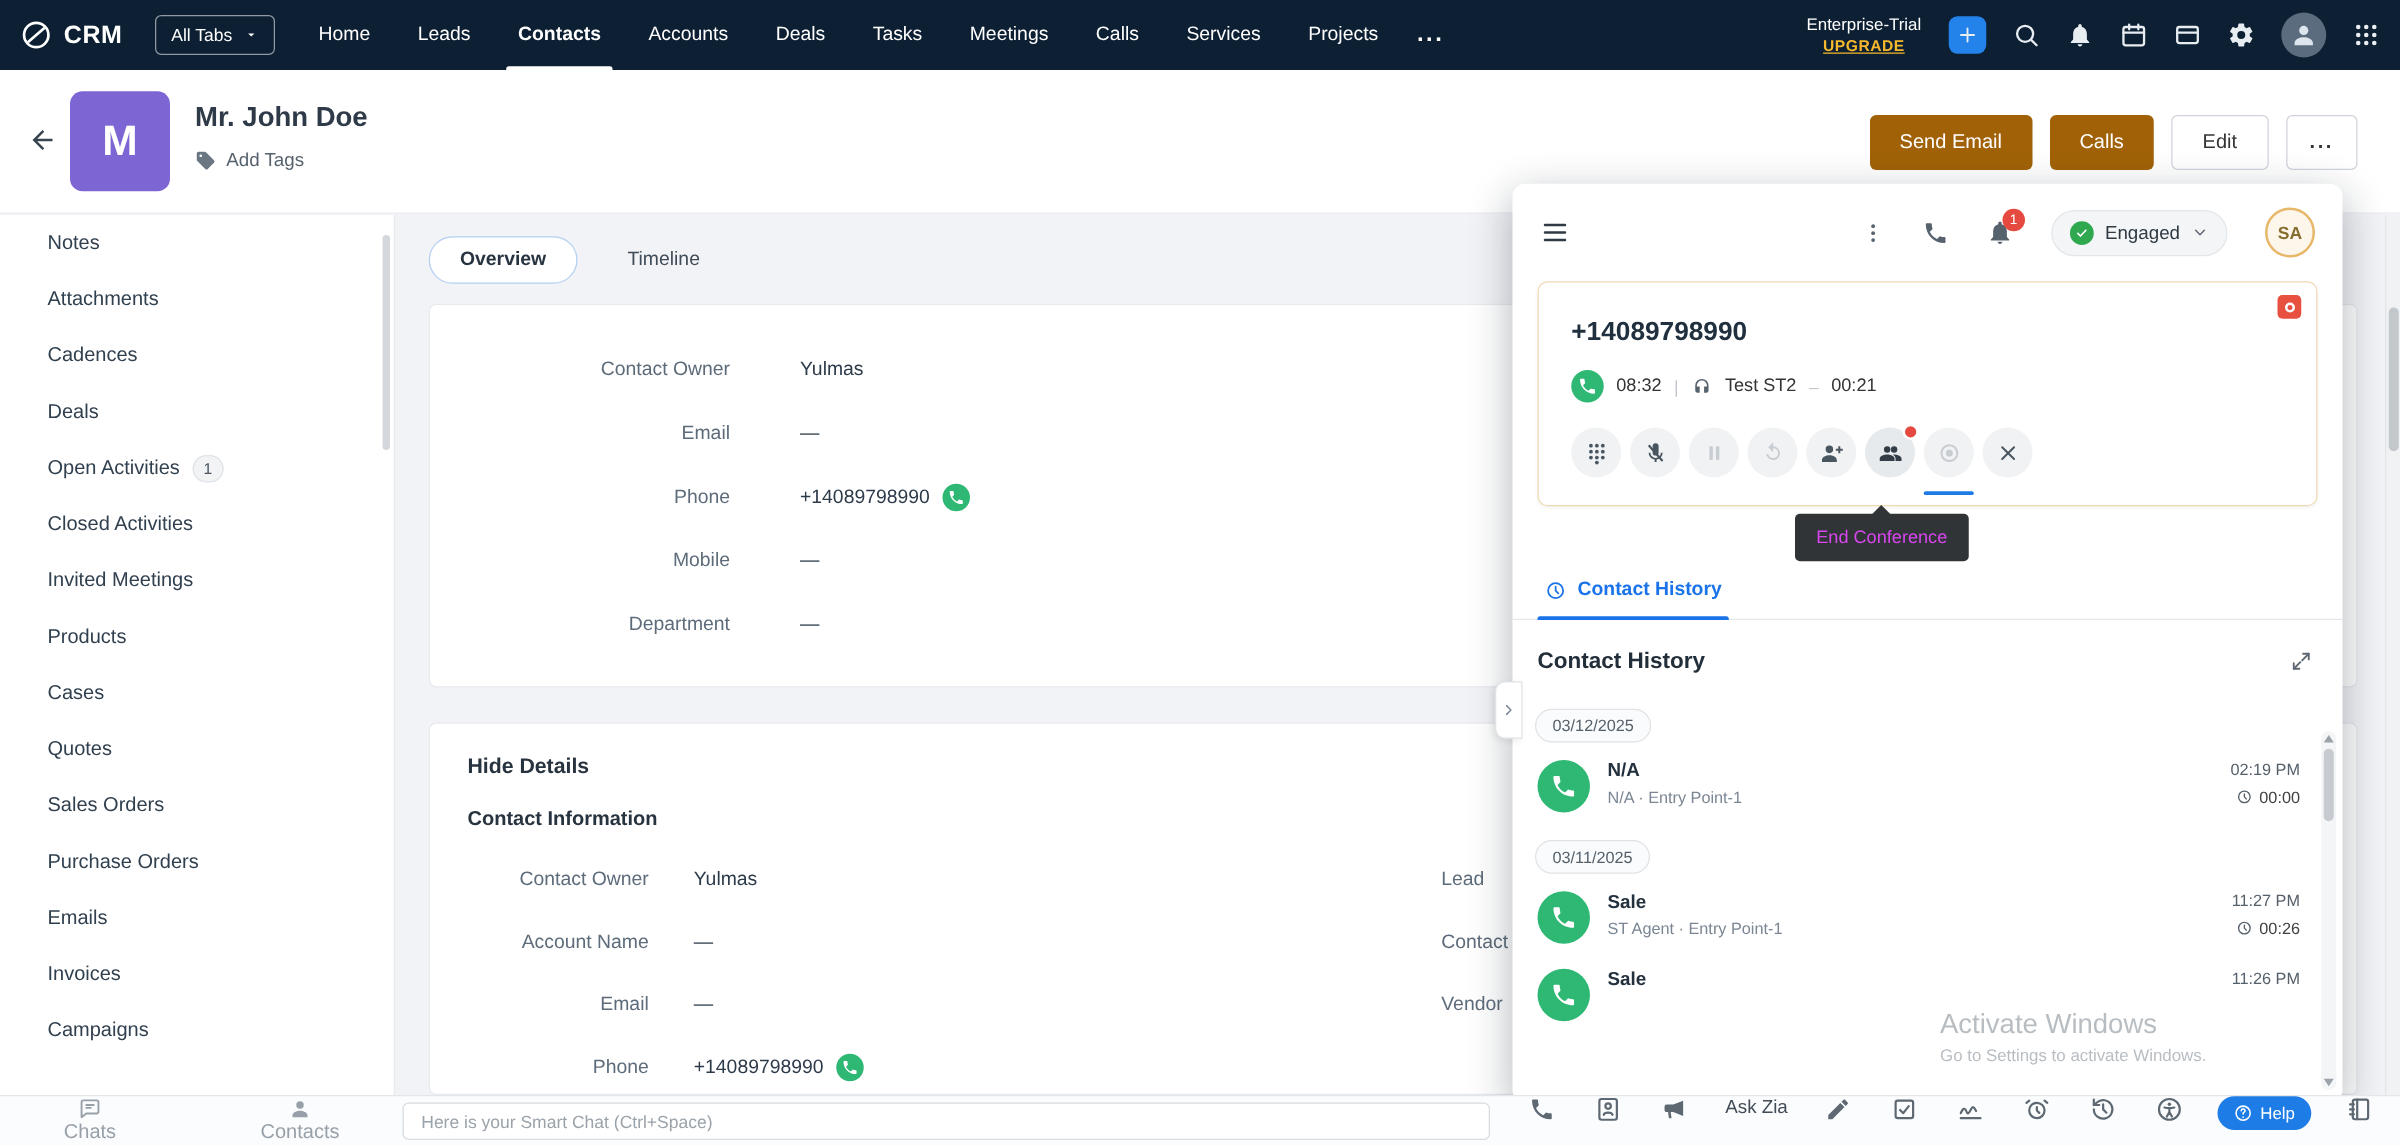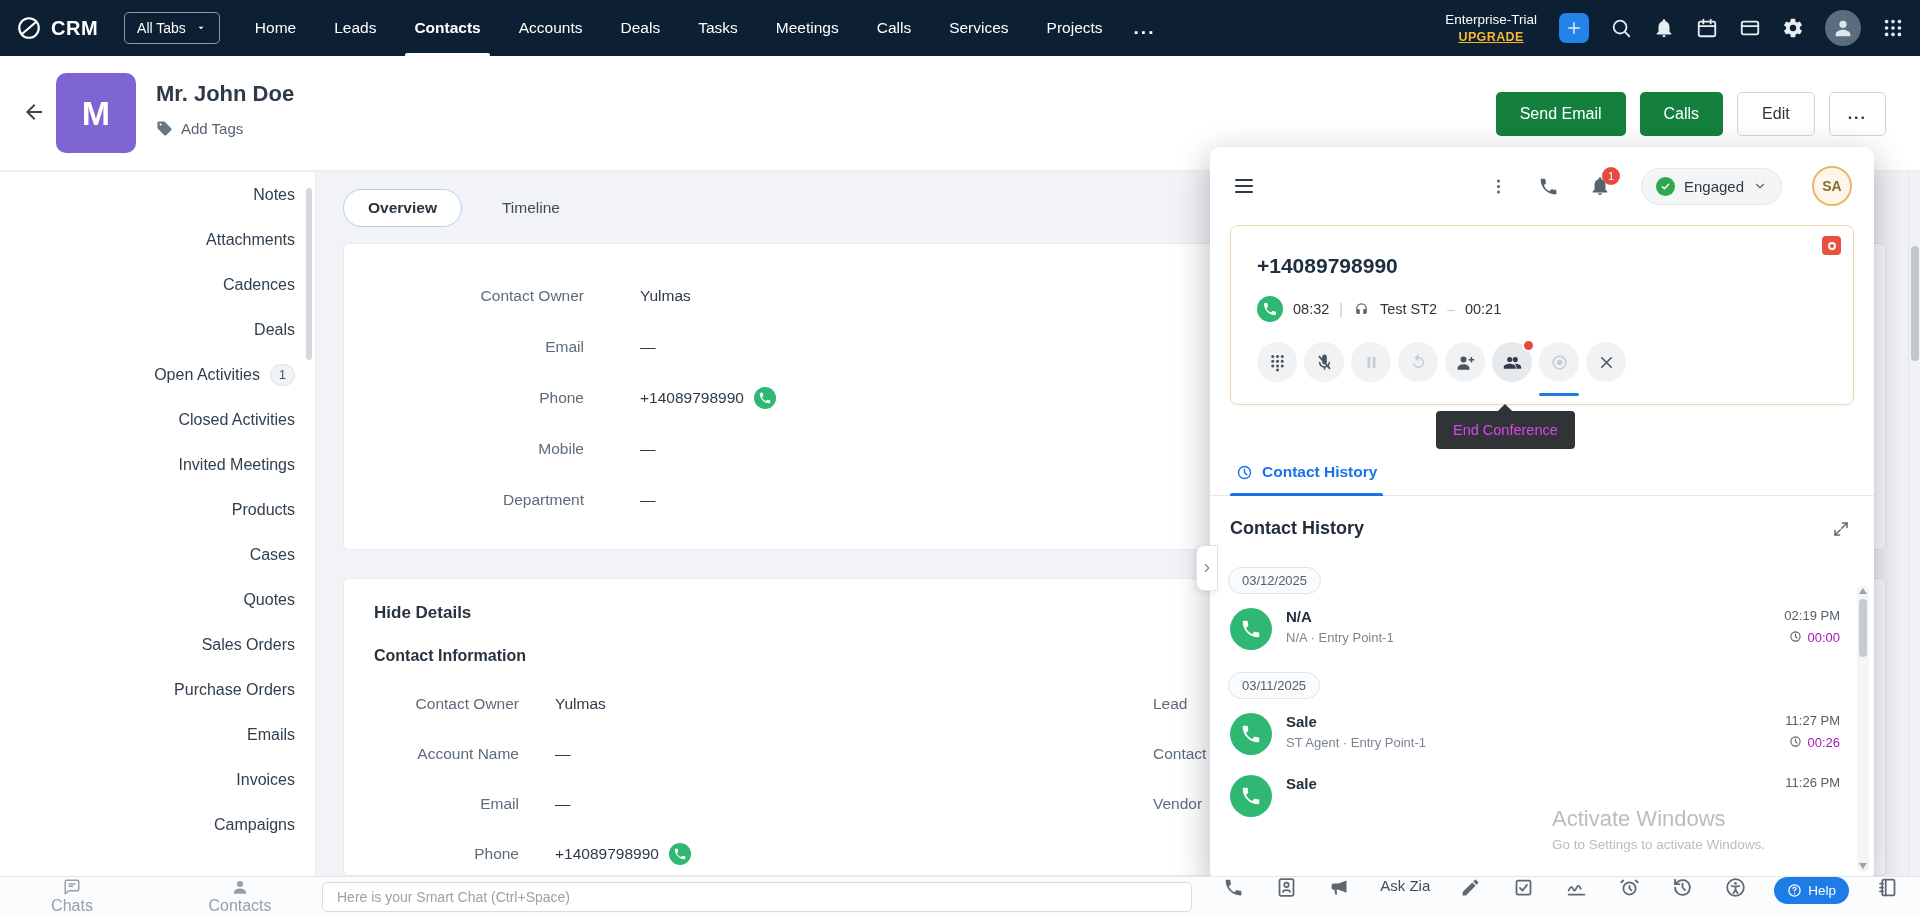--- a/index.html
+++ b/index.html
@@ -33,29 +33,29 @@
 
 .contact-header{position:absolute;top:56px;left:0;right:0;height:115px;background:#fff;z-index:10;border-bottom:1px solid #e8eaee;}
 .back{position:absolute;left:22px;top:44px;width:24px;height:24px;color:#38444f;cursor:pointer;}
 .cavatar{position:absolute;left:56px;top:17px;width:80px;height:80px;border-radius:10px;background:#7d66d3;color:#fff;font-size:34px;font-weight:bold;display:flex;align-items:center;justify-content:center;}
 .title-block{position:absolute;left:156px;top:25px;}
 .contact-name{font-size:22px;font-weight:bold;color:#2e3a48;}
 .tags{display:flex;align-items:center;gap:8px;margin-top:13px;color:#56636f;font-size:15px;cursor:pointer;}
 .tag-ic{width:17px;height:17px;color:#6a7682;}
 .hdr-actions{position:absolute;right:34px;top:36px;display:flex;gap:14px;}
 .btn{height:44px;border-radius:5px;font-size:16px;padding:0 24px;cursor:pointer;font-family:inherit;}
-.btn.primary{background:#15803d;color:#fff;border:none;}
+.btn.primary{background:#a16207;color:#fff;border:none;}
 .btn.ghost{background:#fff;color:#333;border:1px solid #cfd4da;}
 .btn.more{padding:0 18px;font-weight:bold;letter-spacing:2px;}
 
 
 .sidebar{position:absolute;top:172px;left:0;width:316px;bottom:40px;background:#fff;border-right:1px solid #e8eaee;z-index:5;overflow:hidden;}
 .sb-title{display:flex;align-items:center;gap:11px;padding:24px 20px 16px 16px;font-size:17px;font-weight:bold;color:#2e3a48;}
 .sb-ic{width:18px;height:18px;color:#55616e;cursor:pointer;}
-.sb-item{display:flex;align-items:center;gap:10px;height:45px;padding:0 20px 0 38px;font-size:16px;color:#31404f;cursor:pointer;justify-content:flex-end;}
+.sb-item{display:flex;align-items:center;gap:10px;height:45px;padding:0 20px 0 38px;font-size:16px;color:#31404f;cursor:pointer;}
 .sb-badge{min-width:25px;height:22px;border-radius:12px;background:#f1f3f5;border:1px solid #dfe3e7;color:#4a5560;font-size:12.5px;display:flex;align-items:center;justify-content:center;padding:0 7px;}
 .sb-scroll{position:absolute;right:3px;top:16px;width:6px;height:172px;background:#d4d8dc;border-radius:3px;cursor:pointer;}
 
 
 .main{position:absolute;left:317px;top:172px;right:12px;bottom:40px;overflow:hidden;}
 .tabs-row{display:flex;align-items:center;gap:16px;padding:17px 0 16px 26px;}
 .tab{font-size:15.5px;color:#3f4b57;padding:9px 24px;cursor:pointer;}
 .tab.pill{background:#fff;border:1px solid #b5cff2;border-radius:20px;font-weight:bold;color:#27333f;}
 .card{position:relative;margin:0 22px 28px 26px;background:#fff;border:1px solid #e7e9ed;border-radius:6px;overflow:hidden;}
 .quick-card{height:307px;padding:26px 0;}
@@ -114,21 +114,21 @@
 .ch-title{font-size:18px;font-weight:bold;color:#222e39;}
 .ch-expand{width:18px;height:18px;color:#5d6872;cursor:pointer;}
 .history{flex:1;overflow:hidden;position:relative;padding:0 30px 0 18px;}
 .date-chip{display:inline-block;margin:12px 0 4px 0;border:1px solid #e0e2e5;background:#fafbfc;border-radius:15px;padding:5px 13px;font-size:13px;color:#55606b;}
 .entry{display:flex;align-items:flex-start;padding:10px 4px 10px 2px;gap:14px;cursor:pointer;}
 .entry-ic{width:42px;height:42px;border-radius:50%;background:#2eb873;color:#fff;padding:10px;display:inline-flex;flex:none;}
 .entry-name{font-size:15px;font-weight:bold;color:#23303d;}
 .entry-detail{font-size:13px;color:#7a8693;margin-top:5px;}
 .entry-right{margin-left:auto;text-align:right;}
 .entry-time{font-size:13px;color:#55606b;}
-.entry-dur{display:flex;justify-content:flex-end;gap:5px;font-size:13px;color:#a21caf;margin-top:7px;}
+.entry-dur{display:flex;align-items:center;justify-content:flex-end;gap:5px;font-size:13px;color:#404040;margin-top:7px;}
 .dur-clock{width:13px;height:13px;color:#55606b;}
 .panel-scroll{position:absolute;right:5px;top:438px;bottom:10px;width:12px;background:#f4f5f6;border-radius:6px;z-index:5;}
 .ps-arrow{position:absolute;left:2px;width:0;height:0;border-left:4px solid transparent;border-right:4px solid transparent;}
 .ps-up{top:3px;border-bottom:6px solid #9aa2aa;}
 .ps-down{bottom:3px;border-top:6px solid #9aa2aa;}
 .ps-thumb{position:absolute;left:2px;top:14px;width:8px;height:58px;background:#c7cbd0;border-radius:4px;}
 .panel-handle{position:absolute;left:-14px;top:398px;width:22px;height:46px;background:#fff;border:1px solid #e0e4e8;border-radius:8px 0 0 8px;display:flex;align-items:center;justify-content:center;color:#7a8692;cursor:pointer;box-shadow:-2px 2px 6px rgba(0,0,0,.08);}
 .panel-handle .icon{width:14px;height:14px;}
 
 

